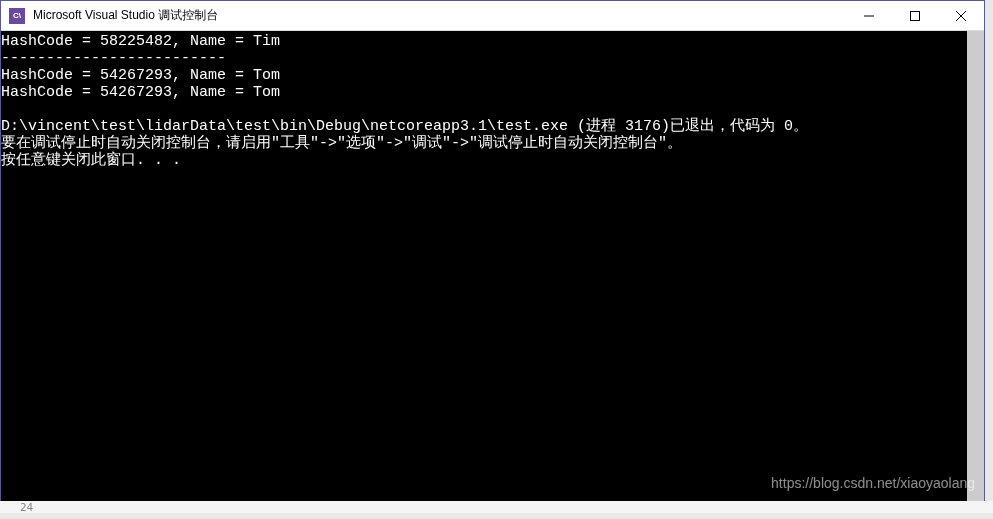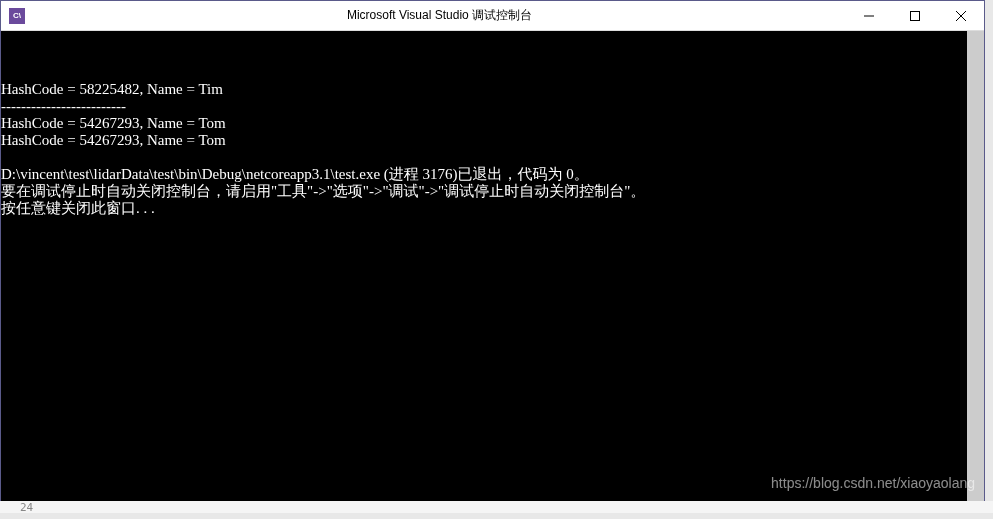--- a/index.html
+++ b/index.html
@@ -43,21 +43,20 @@
       align-items: center;
       justify-content: center;
       color: #fff;
       font-size: 8px;
       font-weight: bold;
     }
     .titlebar-title {
       flex: 1;
       font-size: 12px;
       color: #000;
-      text-align: center;
     }
     .titlebar-buttons {
       display: flex;
       height: 100%;
     }
     .titlebar-btn {
       width: 46px;
       height: 100%;
       display: flex;
       align-items: center;
@@ -71,27 +70,26 @@
     }
     .console-area {
       flex: 1;
       background: #000;
       display: flex;
       position: relative;
     }
     .console-content {
       flex: 1;
       padding: 2px 0 0 0;
-      font-family: Liberation Serif, serif;
+      font-family: Liberation Mono, monospace;
       font-size: 15px;
       line-height: 17px;
       color: #fff;
       white-space: pre;
       overflow: hidden;
-      margin-top: 48px;
     }
     .scrollbar {
       width: 17px;
       background: #f0f0f0;
       position: relative;
     }
     .scrollbar-thumb {
       position: absolute;
       top: 0;
       left: 0;

